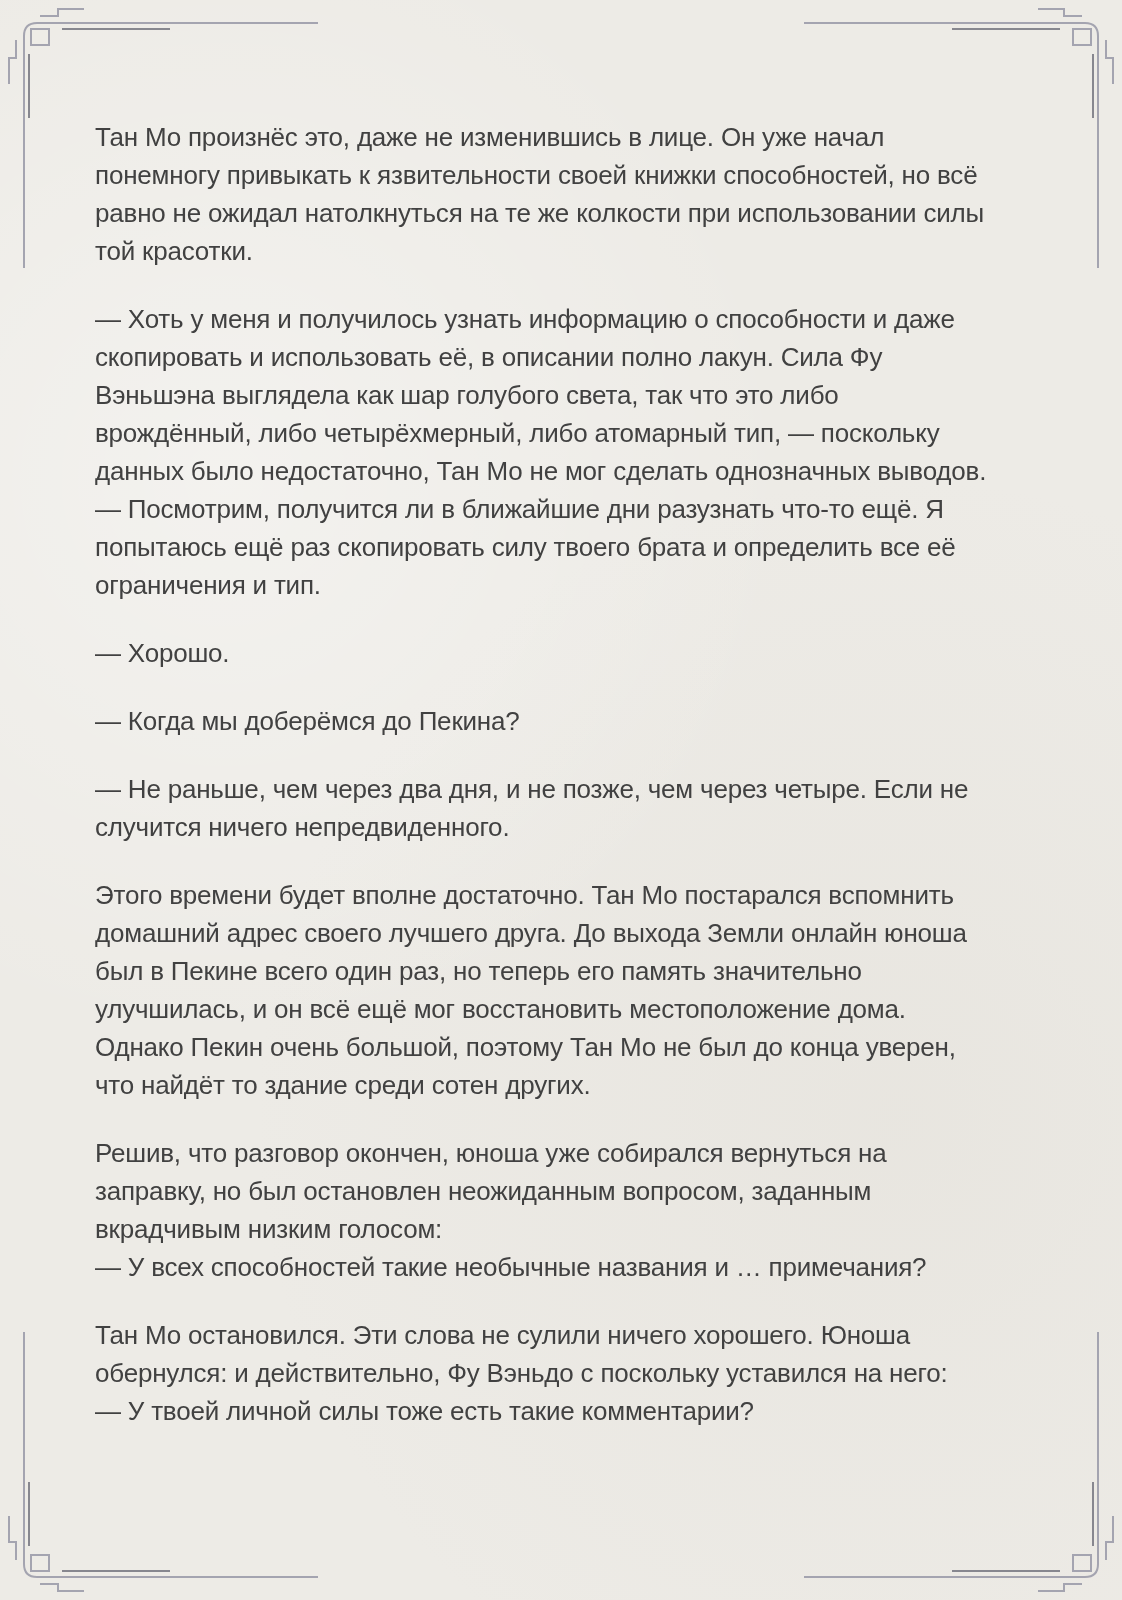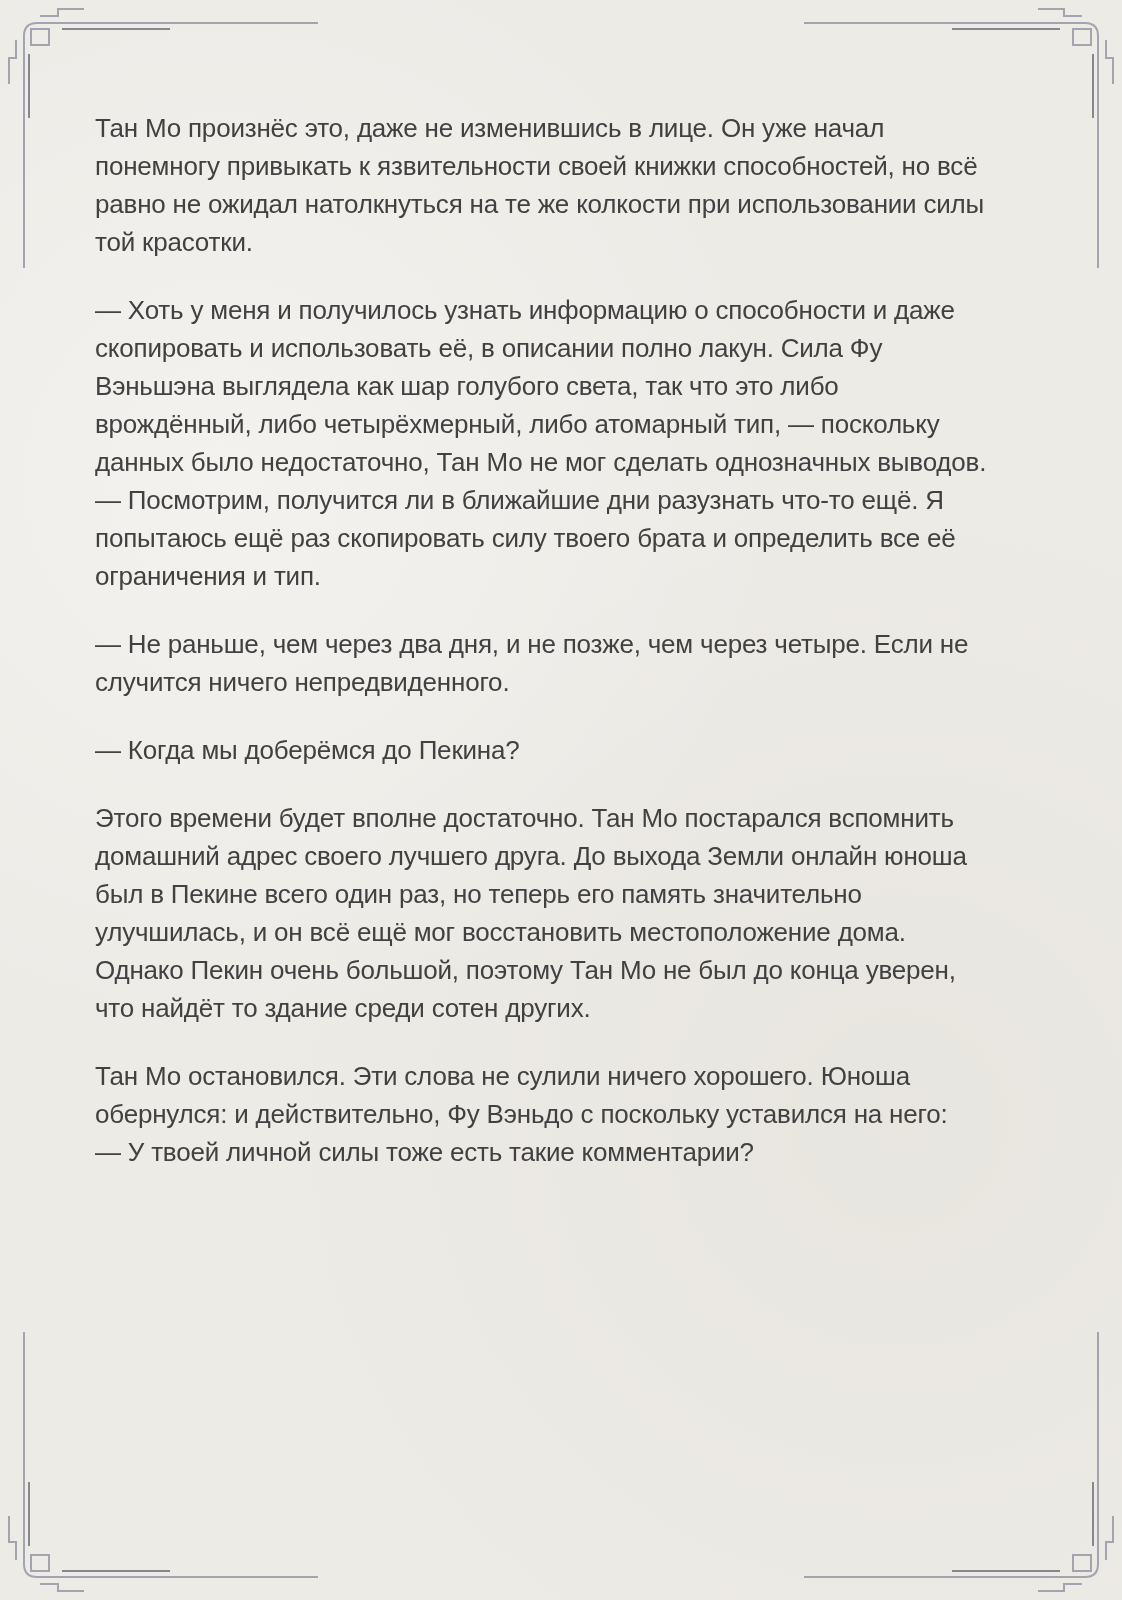--- a/index.html
+++ b/index.html
@@ -22,21 +22,21 @@
     position: absolute;
     left: 95px;
     top: 100px;
     width: 945px;
     color: #414141;
     font-size: 26px;
     line-height: 38px;
     letter-spacing: -0.2px;
   }
   .page-text p {
-    margin: 9px 0 30px 0;
+    margin: 18px 0 30px 0;
     white-space: pre-line;
   }
 
   .corner {
     position: absolute;
     width: 340px;
     height: 300px;
     pointer-events: none;
   }
   .corner.tl { top: 0; left: 0; }
@@ -110,25 +110,30 @@
 равно не ожидал натолкнуться на те же колкости при использовании силы
 той красотки.</p>
     <p>— Хоть у меня и получилось узнать информацию о способности и даже
 скопировать и использовать её, в описании полно лакун. Сила Фу
 Вэньшэна выглядела как шар голубого света, так что это либо
 врождённый, либо четырёхмерный, либо атомарный тип, — поскольку
 данных было недостаточно, Тан Мо не мог сделать однозначных выводов.
 — Посмотрим, получится ли в ближайшие дни разузнать что-то ещё. Я
 попытаюсь ещё раз скопировать силу твоего брата и определить все её
 ограничения и тип.</p>
+    <p>— Хорошо.</p>
+    <p>— Когда мы доберёмся до Пекина?</p>
     <p>— Не раньше, чем через два дня, и не позже, чем через четыре. Если не
 случится ничего непредвиденного.</p>
-    <p>— Когда мы доберёмся до Пекина?</p>
     <p>Этого времени будет вполне достаточно. Тан Мо постарался вспомнить
 домашний адрес своего лучшего друга. До выхода Земли онлайн юноша
 был в Пекине всего один раз, но теперь его память значительно
 улучшилась, и он всё ещё мог восстановить местоположение дома.
 Однако Пекин очень большой, поэтому Тан Мо не был до конца уверен,
 что найдёт то здание среди сотен других.</p>
+    <p>Решив, что разговор окончен, юноша уже собирался вернуться на
+заправку, но был остановлен неожиданным вопросом, заданным
+вкрадчивым низким голосом:
+— У всех способностей такие необычные названия и … примечания?</p>
     <p>Тан Мо остановился. Эти слова не сулили ничего хорошего. Юноша
 обернулся: и действительно, Фу Вэньдо с поскольку уставился на него:
 — У твоей личной силы тоже есть такие комментарии?</p>
   </div>
 
 </body></html>

